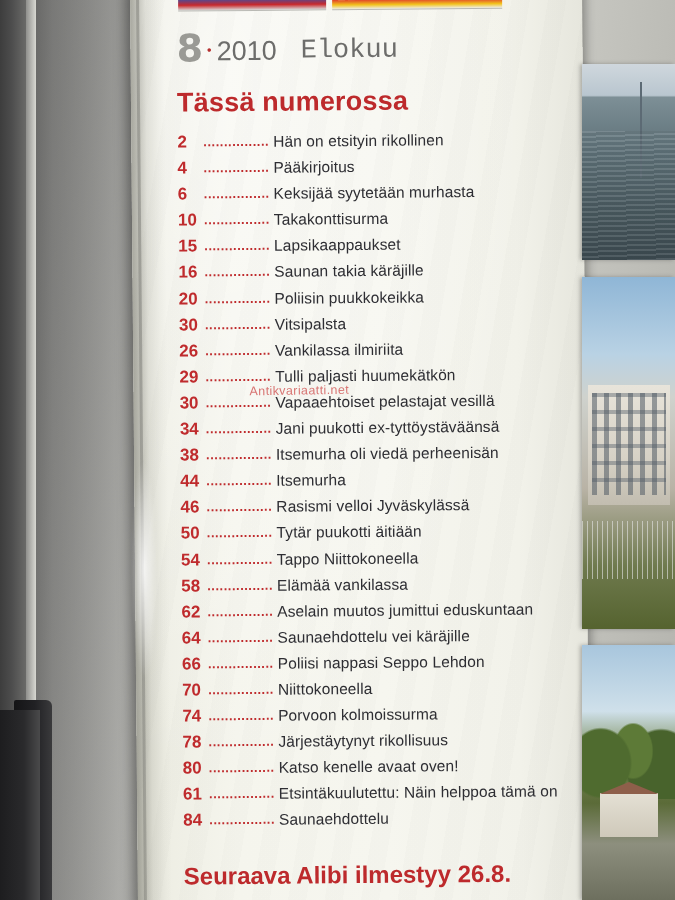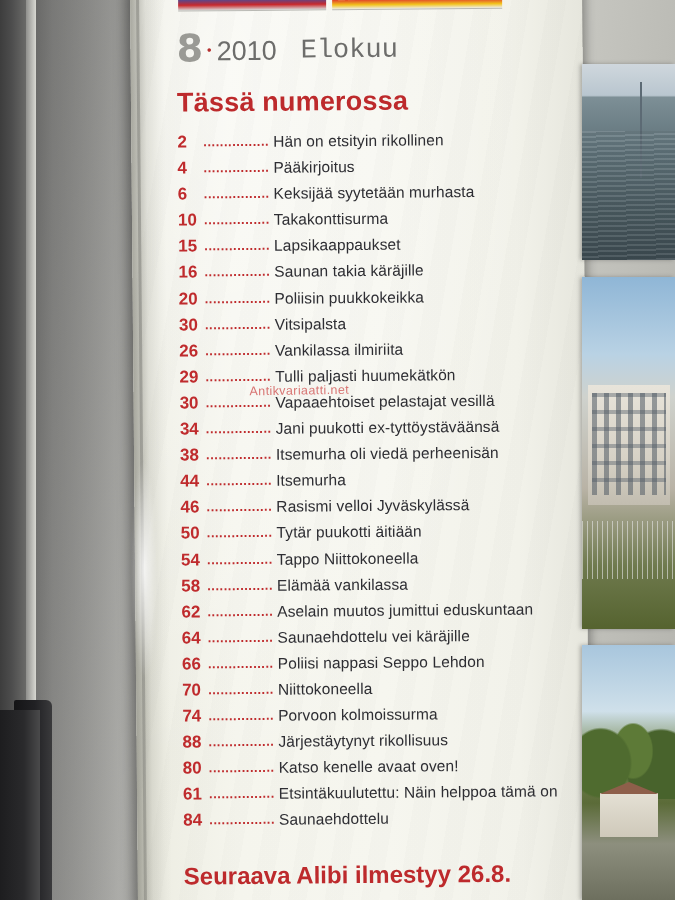--- a/index.html
+++ b/index.html
@@ -506,21 +506,21 @@
         <span class="toc-text">Niittokoneella</span>
       </div>
 
       <div class="toc-row">
         <span class="toc-page">74</span>
         <span class="toc-dots">................</span>
         <span class="toc-text">Porvoon kolmoissurma</span>
       </div>
 
       <div class="toc-row">
-        <span class="toc-page">88</span>
+        <span class="toc-page">78</span>
         <span class="toc-dots">................</span>
         <span class="toc-text">Järjestäytynyt rikollisuus</span>
       </div>
 
       <div class="toc-row">
         <span class="toc-page">80</span>
         <span class="toc-dots">................</span>
         <span class="toc-text">Katso kenelle avaat oven!</span>
       </div>
 

